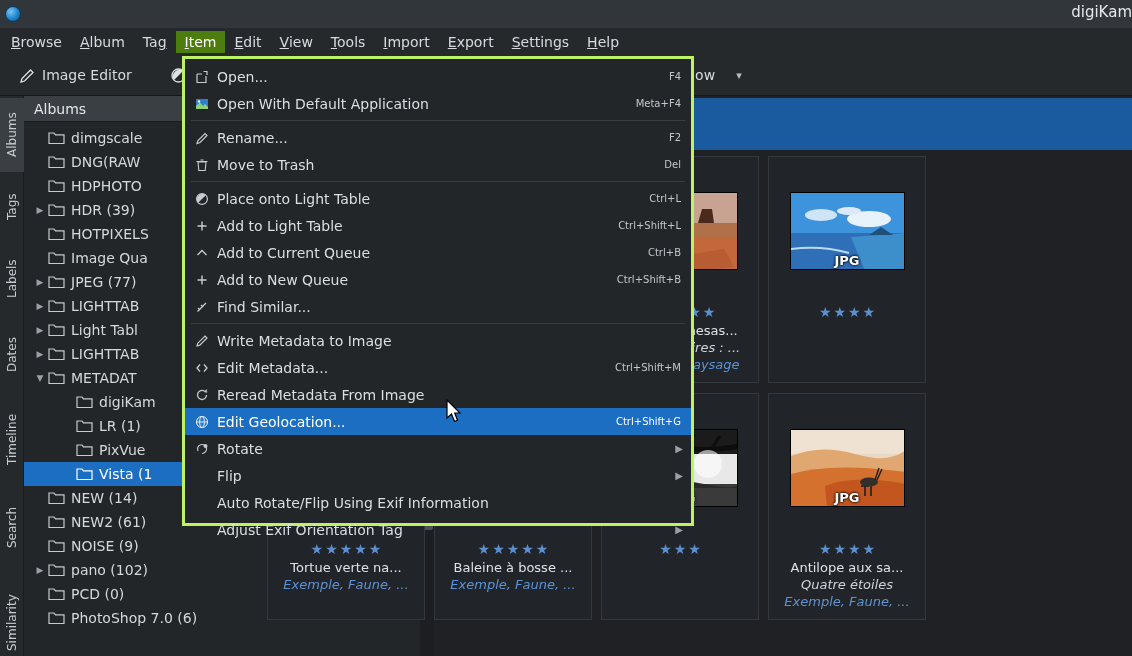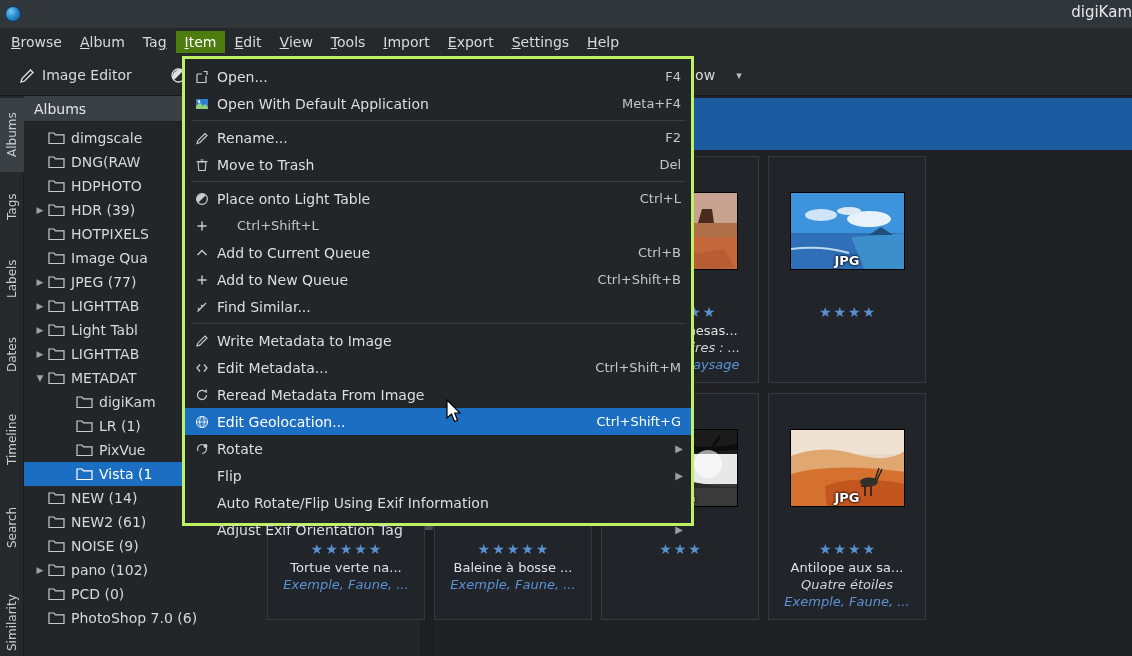--- a/index.html
+++ b/index.html
@@ -136,21 +136,21 @@
   .pmi {
     height:27px; display:flex; align-items:center; padding:0 10px 0 8px;
     font-size:14px; color:#dcdfe2; white-space:nowrap; position:relative;
   }
   .pmi.hl { background:#1b6ec2; color:#fff; }
   .pmi .picon {
     width:18px; flex:none; display:flex; align-items:center; justify-content:center;
     margin-right:6px; color:#c8ccd0;
   }
   .pmi .plabel { flex:1; }
-  .pmi .pkey { color:#c3c7cb; font-size:13px; margin-left:20px; }
+  .pmi .pkey { color:#c3c7cb; font-size:10px; margin-left:20px; }
   .pmi.hl .pkey { color:#fff; }
   .pmi .psub { position:absolute; right:8px; color:#9aa0a6; font-size:10px; }
   .psep { height:1px; background:#3a3e43; margin:3px 6px; }
   
   .cursor { position:absolute; left:446px; top:399px; z-index:60; }
 </style>
 </head>
 <body>
 
 <div class="titlebar">
@@ -648,20 +648,21 @@
       </span>
       <span class="plabel">Place onto Light Table</span>
       <span class="pkey">Ctrl+L</span>
     </div>
     <div class="pmi">
       <span class="picon">
         <svg width="14" height="14" viewBox="0 0 14 14">
           <path d="M7,2.5 V11.5 M2.5,7 H11.5" stroke="#c8ccd0" stroke-width="1.4"></path>
         </svg>
       </span>
+      <span class="plabel">Add to Light Table</span>
       <span class="pkey">Ctrl+Shift+L</span>
     </div>
     <div class="pmi">
       <span class="picon">
         <svg width="14" height="14" viewBox="0 0 14 14">
           <path d="M2.5,9 L7,4.5 L11.5,9" fill="none" stroke="#c8ccd0" stroke-width="1.4"></path>
         </svg>
       </span>
       <span class="plabel">Add to Current Queue</span>
       <span class="pkey">Ctrl+B</span>

